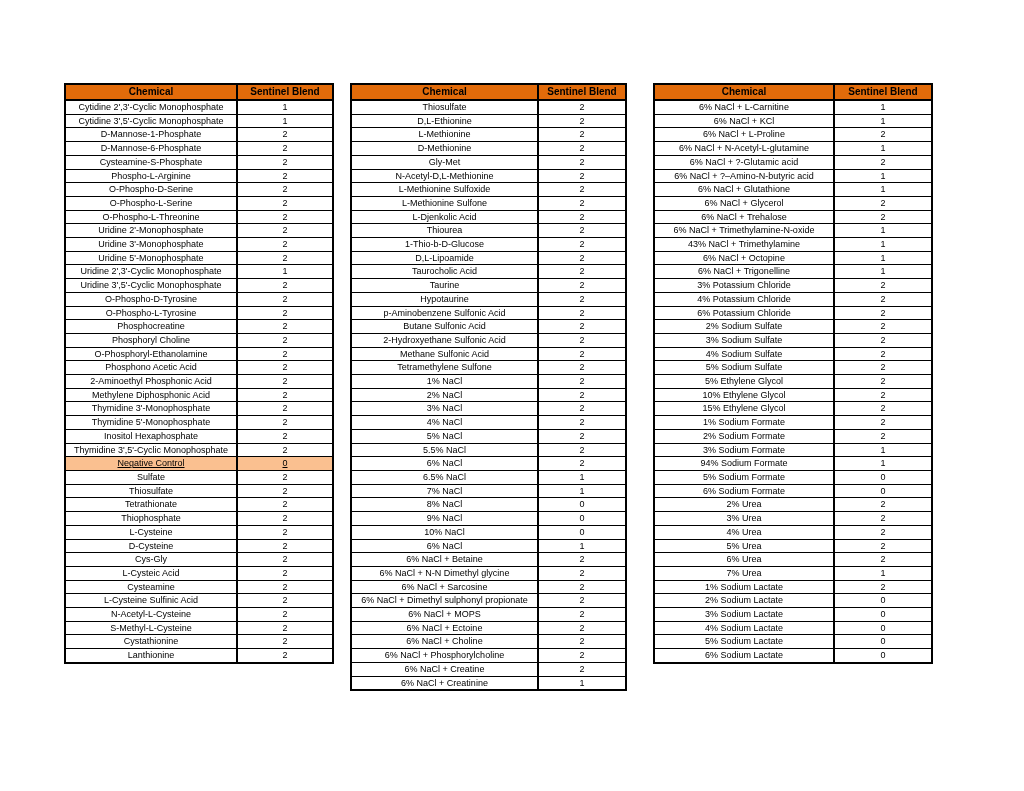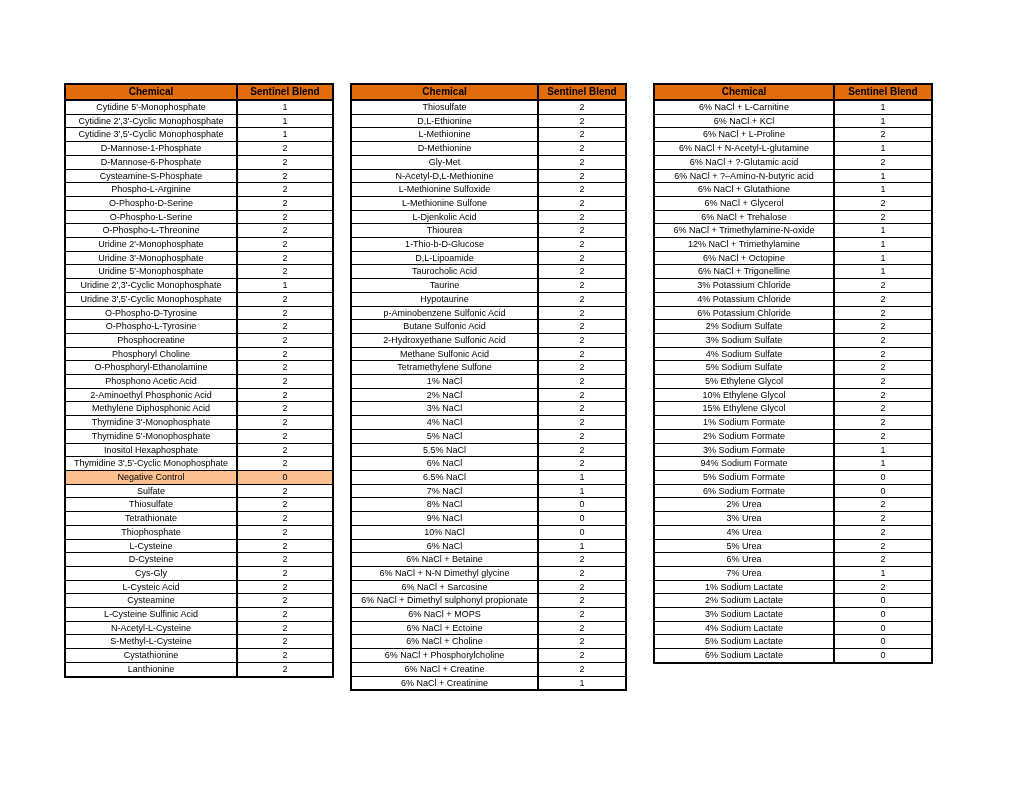--- a/index.html
+++ b/index.html
@@ -46,44 +46,41 @@
   .chem-table thead th {
     background: var(--header-bg, #E26B0A);
     font-weight: bold;
     font-size: 10px;
     height: 14px;
     line-height: 14px;
     border-bottom: 2px solid #000;
   }
   .chem-table tr.hl td {
     background: var(--highlight-bg, #FAC090);
+    text-decoration: underline;
   }
 </style>
 </head>
 <body>
 
 <div class="page">
 
   <table class="chem-table t1">
     <colgroup>
         <col class="c-chem">
         <col class="c-blend">
       </colgroup>
     <thead>
       <tr>
         <th>Chemical</th>
         <th>Sentinel Blend</th>
       </tr>
     </thead>
     <tbody>
         <tr>
-          <td>Cytidine 5'-Monophosphate</td>
-          <td>1</td>
-        </tr>
-        <tr>
           <td>Cytidine 2',3'-Cyclic Monophosphate</td>
           <td>1</td>
         </tr>
         <tr>
           <td>Cytidine 3',5'-Cyclic Monophosphate</td>
           <td>1</td>
         </tr>
         <tr>
           <td>D-Mannose-1-Phosphate</td>
           <td>2</td>
@@ -476,21 +473,21 @@
         </tr>
         <tr>
           <td>6% NaCl + Trehalose</td>
           <td>2</td>
         </tr>
         <tr>
           <td>6% NaCl + Trimethylamine-N-oxide</td>
           <td>1</td>
         </tr>
         <tr>
-          <td>12% NaCl + Trimethylamine</td>
+          <td>43% NaCl + Trimethylamine</td>
           <td>1</td>
         </tr>
         <tr>
           <td>6% NaCl + Octopine</td>
           <td>1</td>
         </tr>
         <tr>
           <td>6% NaCl + Trigonelline</td>
           <td>1</td>
         </tr>

